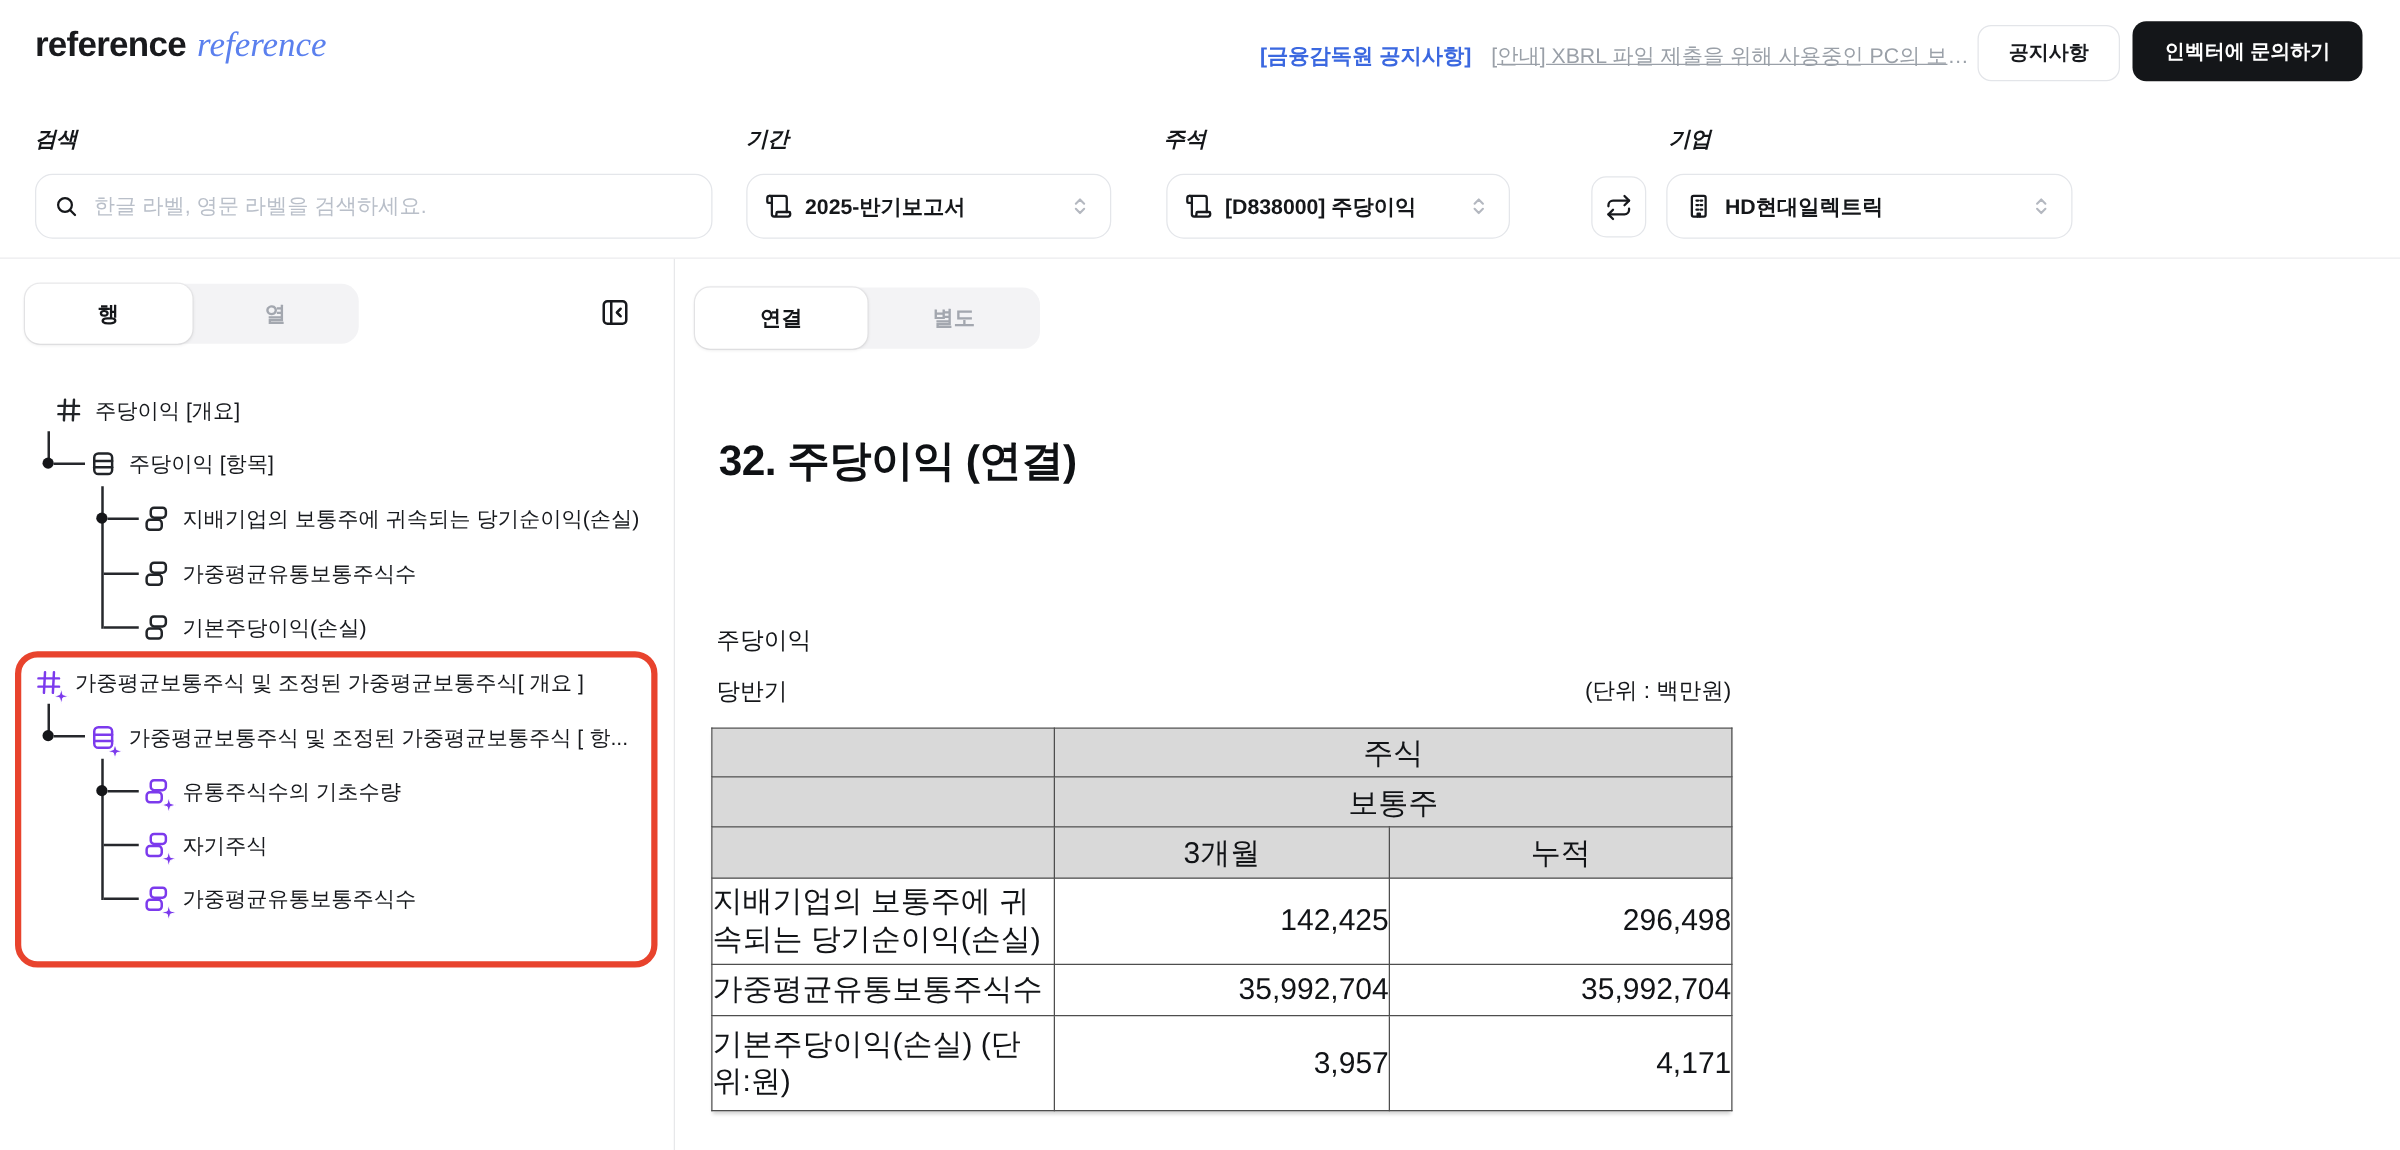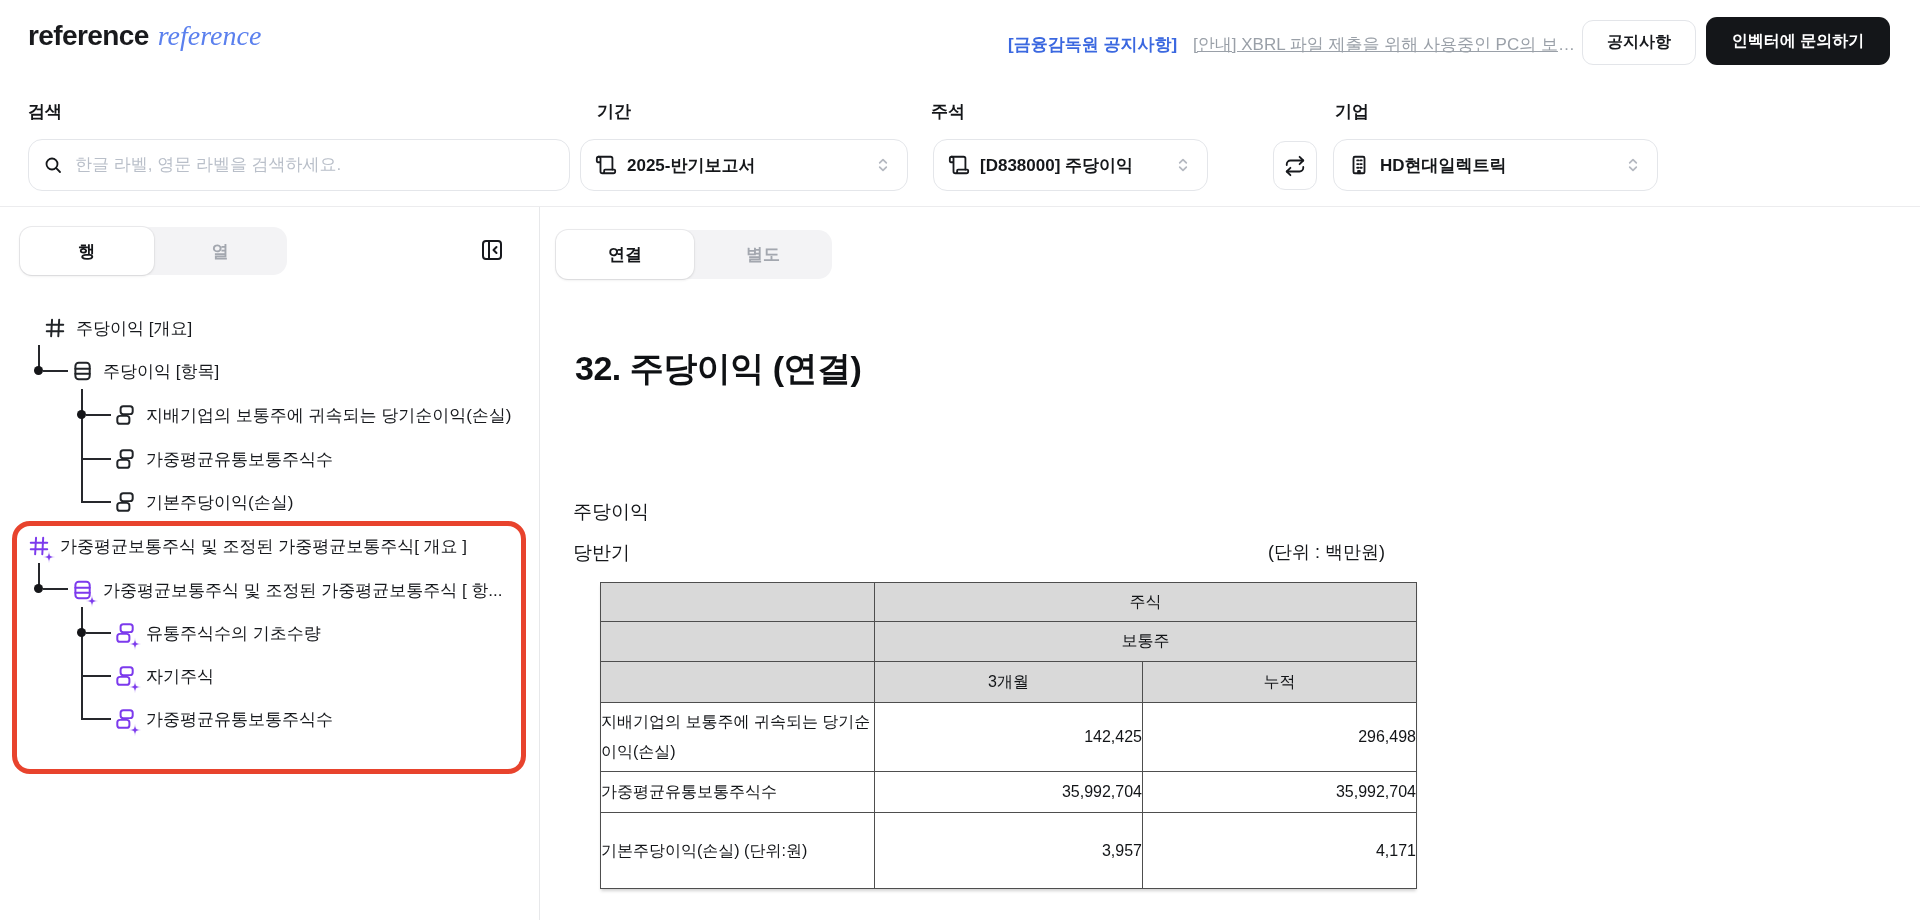--- a/index.html
+++ b/index.html
@@ -13,21 +13,21 @@
   .logo .l2{font-size:28px;font-style:italic;font-family:"Liberation Serif","DejaVu Serif",serif;color:#5b80ee;}
   .hlinks{left:1008px;top:33px;display:flex;align-items:center;gap:16px;font-size:17px;white-space:nowrap;text-align:center;}
   .hlink-blue{color:#3b68e0;font-weight:700;}
   .hlink-gray{color:#9aa0a8;font-weight:500;text-decoration:underline;max-width:382px;overflow:hidden;text-overflow:ellipsis;}
   .btn-outline{left:1582px;top:20px;width:112px;height:43px;display:flex;align-items:center;justify-content:center;
     border:1px solid #e3e5e9;border-radius:11px;background:#fff;font-size:16px;font-weight:600;cursor:pointer;}
   .btn-dark{left:1706px;top:17px;width:184px;height:48px;display:flex;align-items:center;justify-content:center;
     background:#141619;color:#fff;border-radius:11px;font-size:16px;font-weight:600;cursor:pointer;}
 
   
-  .flabel{top:100px;font-size:17px;font-weight:600;color:#15171a;}
+  .flabel{top:100px;font-size:17px;font-weight:600;color:#15171a;font-style:italic;}
   .field{top:139px;height:52px;box-sizing:border-box;border:1px solid #e4e6ea;border-radius:14px;background:#fff;
     display:flex;align-items:center;gap:10px;padding:0 14px;}
   .field .val{font-size:17px;font-weight:600;color:#15171a;white-space:nowrap;}
   .field input{border:none;outline:none;flex:1;font-size:17px;font-family:inherit;color:#15171a;background:transparent;}
   .field input::placeholder{color:#b9bfc9;}
   .chev{margin-left:auto;flex:0 0 auto;display:flex;}
   .iconbtn{top:141px;height:49px;width:44px;box-sizing:border-box;border:1px solid #e4e6ea;border-radius:12px;
     background:#fff;display:flex;align-items:center;justify-content:center;cursor:pointer;}
 
   .hdiv{left:0;top:206px;width:1920px;height:1px;background:#ececee;}
@@ -52,22 +52,22 @@
 
   .redbox{left:12px;top:521px;width:504px;height:243px;border:5px solid #e8432d;border-radius:18px;pointer-events:none;}
 
   
   .src-btn{left:1719px;top:231px;width:181px;height:47px;background:#f2f3f5;border-radius:11px;
     display:flex;align-items:center;justify-content:center;gap:9px;font-size:16px;font-weight:600;color:#1b1d21;cursor:pointer;}
   .title{left:575px;top:346px;font-size:34px;font-weight:800;letter-spacing:-0.5px;color:#0f1114;}
   .slabel{font-size:19px;color:#15171a;}
 
   
-  table.fin{position:absolute;left:600px;top:582px;width:816px;border-collapse:collapse;table-layout:fixed;
-    font-size:16px;color:#121417;box-shadow:0 3px 3px -1px rgba(0,0,0,.18);}
+  table.fin{position:absolute;left:569px;top:582px;width:816px;border-collapse:collapse;table-layout:fixed;
+    font-size:24px;color:#121417;box-shadow:0 3px 3px -1px rgba(0,0,0,.18);}
   table.fin th,table.fin td{border:1px solid #4e4e4e;padding:0;vertical-align:middle;}
   table.fin th{background:#d9d9d9;font-weight:400;text-align:center;}
   td.lbl{text-align:left;padding:4px 6px;line-height:30px;}
   td.num{text-align:right;padding-right:10px;}
 </style>
 </head>
 <body>
 
 <div id="app">
 
@@ -93,21 +93,21 @@
     <span style="display:flex">
       <svg width="20" height="20" viewBox="0 0 20 20" fill="none" stroke="#15171a" stroke-width="1.8" stroke-linecap="round">
         <circle cx="9" cy="9" r="5.5"></circle>
           <line x1="13.2" y1="13.2" x2="17" y2="17"></line>
       </svg>
     </span>
     <input value="" placeholder="한글 라벨, 영문 라벨을 검색하세요." style="">
   </div>
 
   <div class="abs flabel" style="left:597px">기간</div>
-  <div class="abs field" style="left:580px;width:328px">
+  <div class="abs field" style="left:597px;width:292px">
     <span style="display:flex">
       <svg width="22" height="22" viewBox="0 0 24 24" fill="none" stroke="#17191d" stroke-width="2" stroke-linecap="round" stroke-linejoin="round">
         <path d="M19 17V5a2 2 0 0 0-2-2H4"></path>
         <path d="M8 21h12a2 2 0 0 0 2-2v-1a1 1 0 0 0-1-1H11a1 1 0 0 0-1 1v1a2 2 0 1 1-4 0V5a2 2 0 1 0-4 0v3a1 1 0 0 0 1 1h3"></path>
       </svg>
     </span>
     <span class="val">2025-반기보고서</span>
     <span class="chev">
       <svg width="20" height="20" viewBox="0 0 24 24" fill="none" stroke="#b4b8c0" stroke-width="2" stroke-linecap="round" stroke-linejoin="round">
         <path d="m8 9.5 4-4 4 4"></path>

